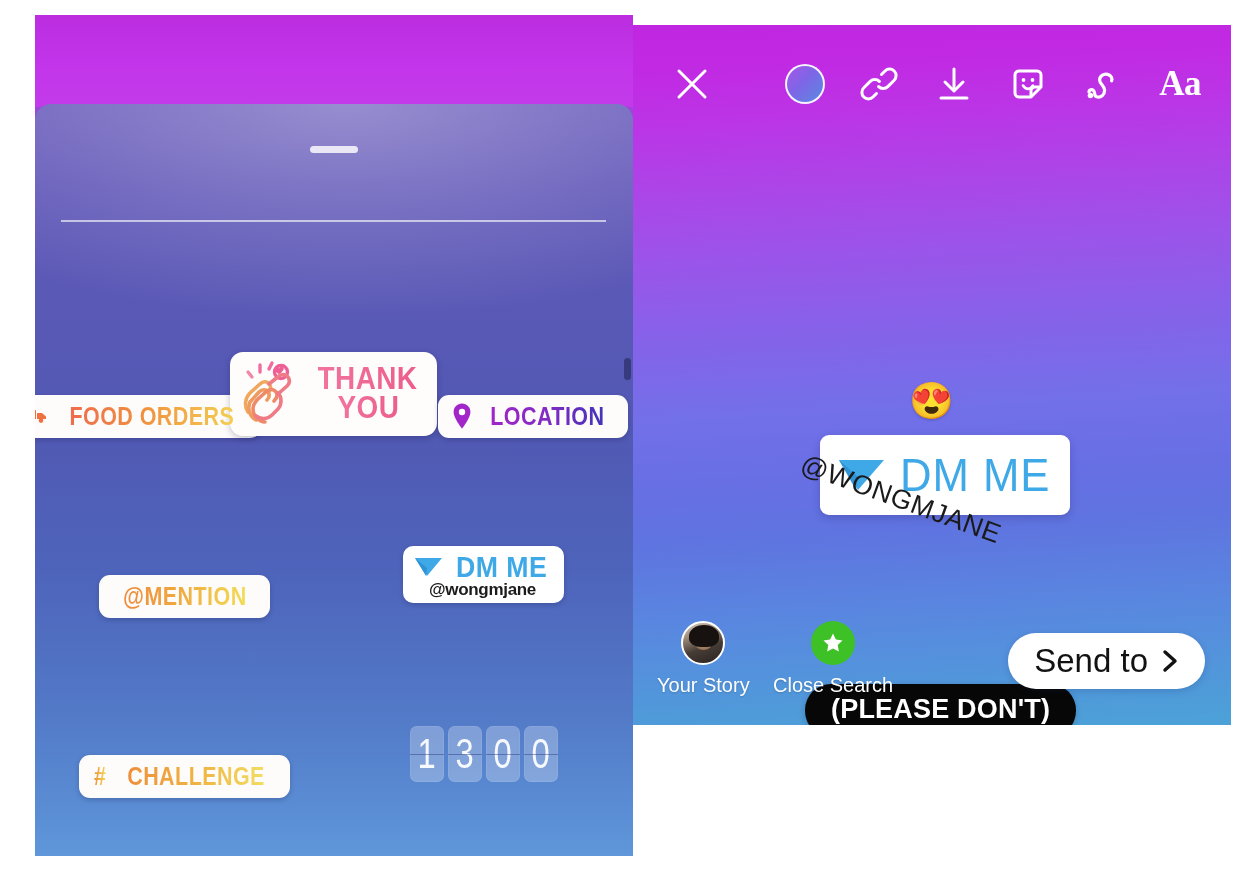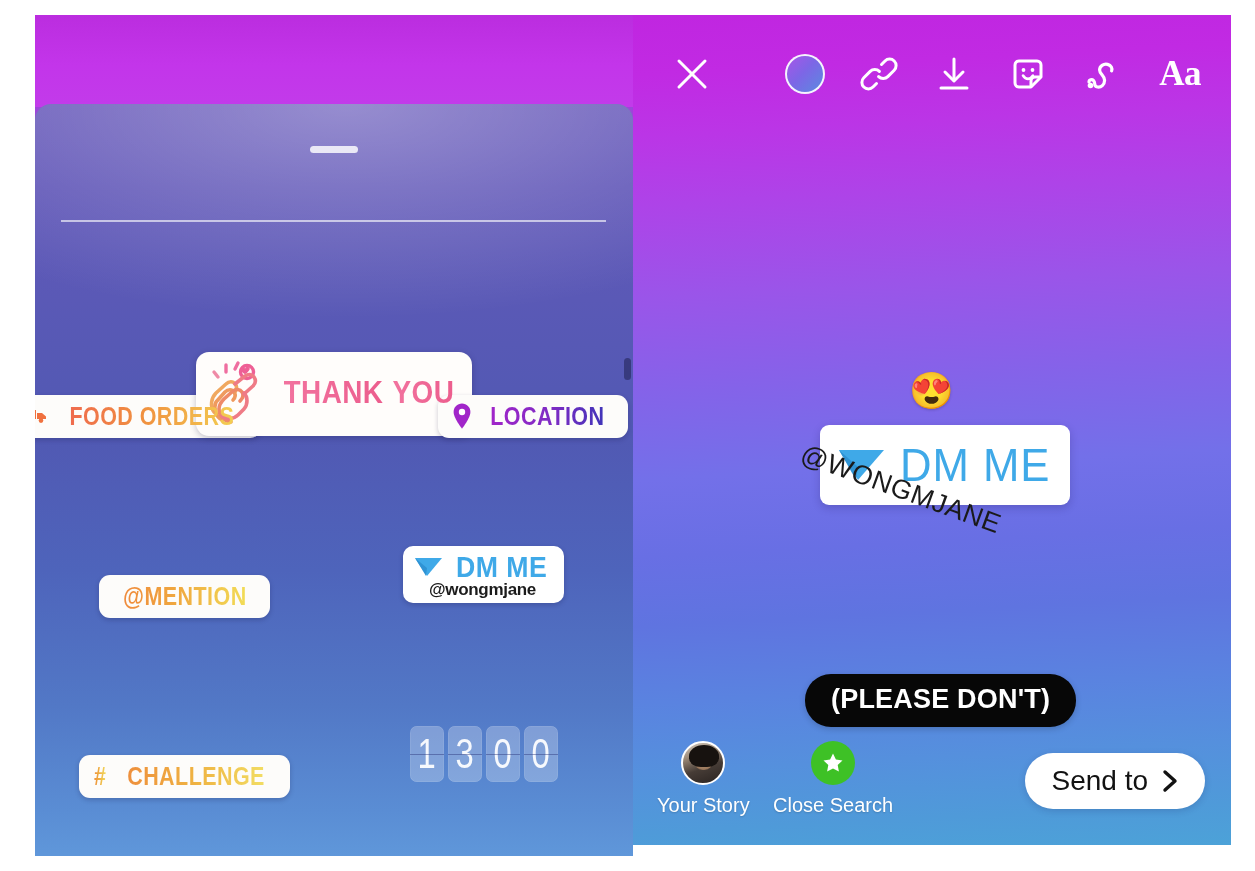--- a/index.html
+++ b/index.html
@@ -90,21 +90,21 @@
 
   
   .thankyou-card {
     background: #fffdfb; border-radius: 13px;
     box-shadow: 0 2px 6px rgba(20,15,60,0.25);
     display: flex; align-items: center; gap: 4px;
     padding: 8px 14px 10px 8px;
   }
   .clap-ico { width: 70px; height: 66px; flex: none; }
   .thank-lines {
-    display: flex; align-items: center; line-height: 0.94;
+    display: flex; flex-direction: column; align-items: center; line-height: 0.94;
   }
   .thank-l {
     font-family: "Liberation Sans Narrow","Liberation Sans", sans-serif;
     font-weight: 700; font-size: 31px; letter-spacing: 0.5px;
     transform: scaleX(0.9);
     -webkit-background-clip: text; background-clip: text; color: transparent;
     background-image: linear-gradient(90deg,#f2739f 0%,#ec5d8d 100%);
   }
 
   
@@ -137,22 +137,22 @@
     height: 1.2px; background: rgba(40,50,120,0.45);
   }
   .flip span {
     font-family: "Liberation Sans Narrow","Liberation Sans", sans-serif;
     font-weight: 400; font-size: 42px; color: rgba(255,255,255,0.93);
     transform: scaleX(0.78); line-height: 1;
   }
 
   
   .phone-right {
-    position: absolute; left: 633px; top: 15px;
-    width: 598px; height: 830px; overflow: hidden;
+    position: absolute; left: 633px; top: 25px;
+    width: 598px; height: 700px; overflow: hidden;
     background: linear-gradient(177deg,
       #c026e0 0%, #c12ae3 7%, #bb35e6 14%, #ae43e8 22%,
       #9a55e9 33%, #8463e9 44%, #7370e9 54%, #686fe4 63%,
       #5f74e0 71%, #5a83e0 80%, #5590dd 88%, #4f9ad9 95%, #4ca2d8 100%);
     padding-left: 26px;
   }
   .toolbar {
     position: absolute; left: 0; top: 26px; width: 100%; height: 66px;
     display: flex; align-items: center;
   }
@@ -246,21 +246,21 @@
     display: flex; align-items: center; justify-content: center;
   }
   .send-to {
     position: absolute; right: 26px; top: 20px;
     background: #ffffff; border-radius: 28px;
     height: 56px; padding: 0 26px;
     display: flex; align-items: center; gap: 13px;
     box-shadow: 0 2px 7px rgba(20,30,90,0.18);
   }
   .send-to-label {
-    font-size: 28px; color: #121212; font-family: "Liberation Sans", sans-serif;
+    font-size: 33px; color: #121212; font-family: "Liberation Sans", sans-serif;
   }
 </style>
 </head>
 <body>
 
 <div id="root">
 
   <div class="phone-left">
     <div class="magenta-top"></div>
 

